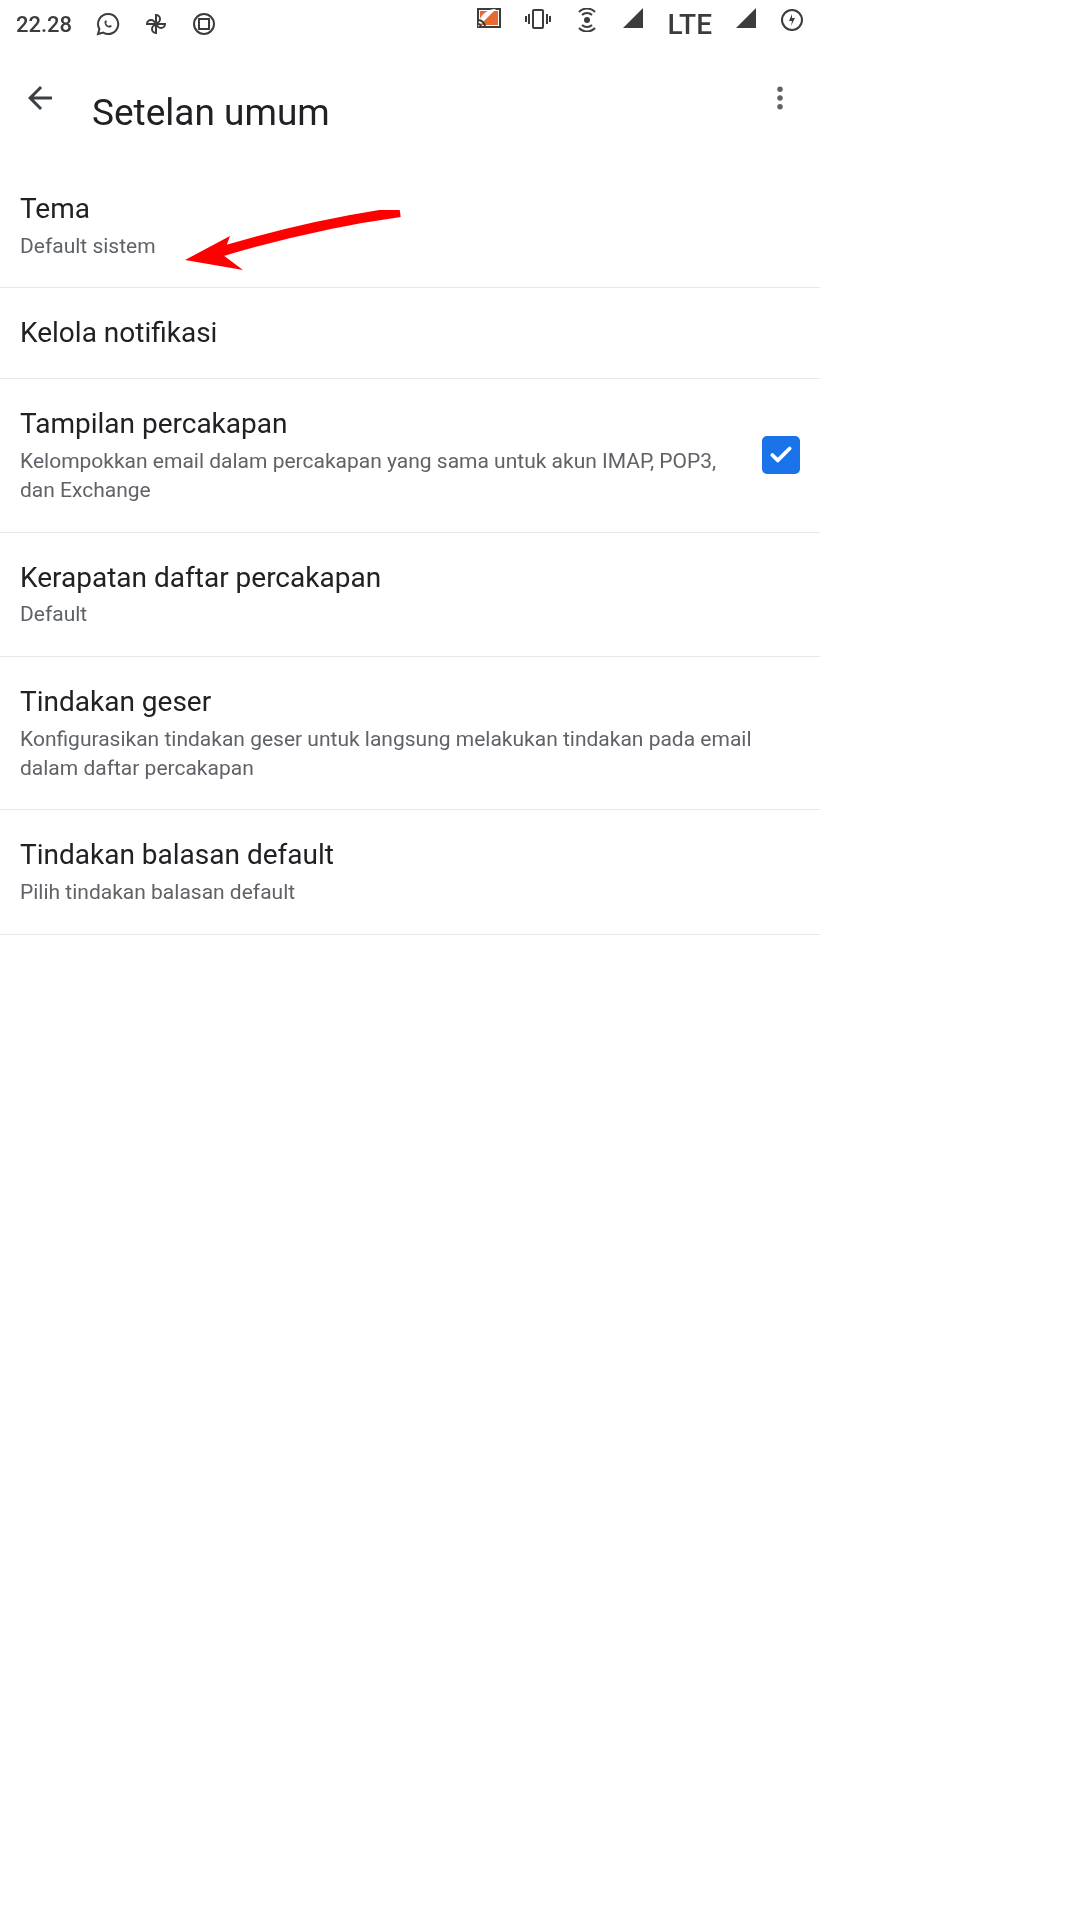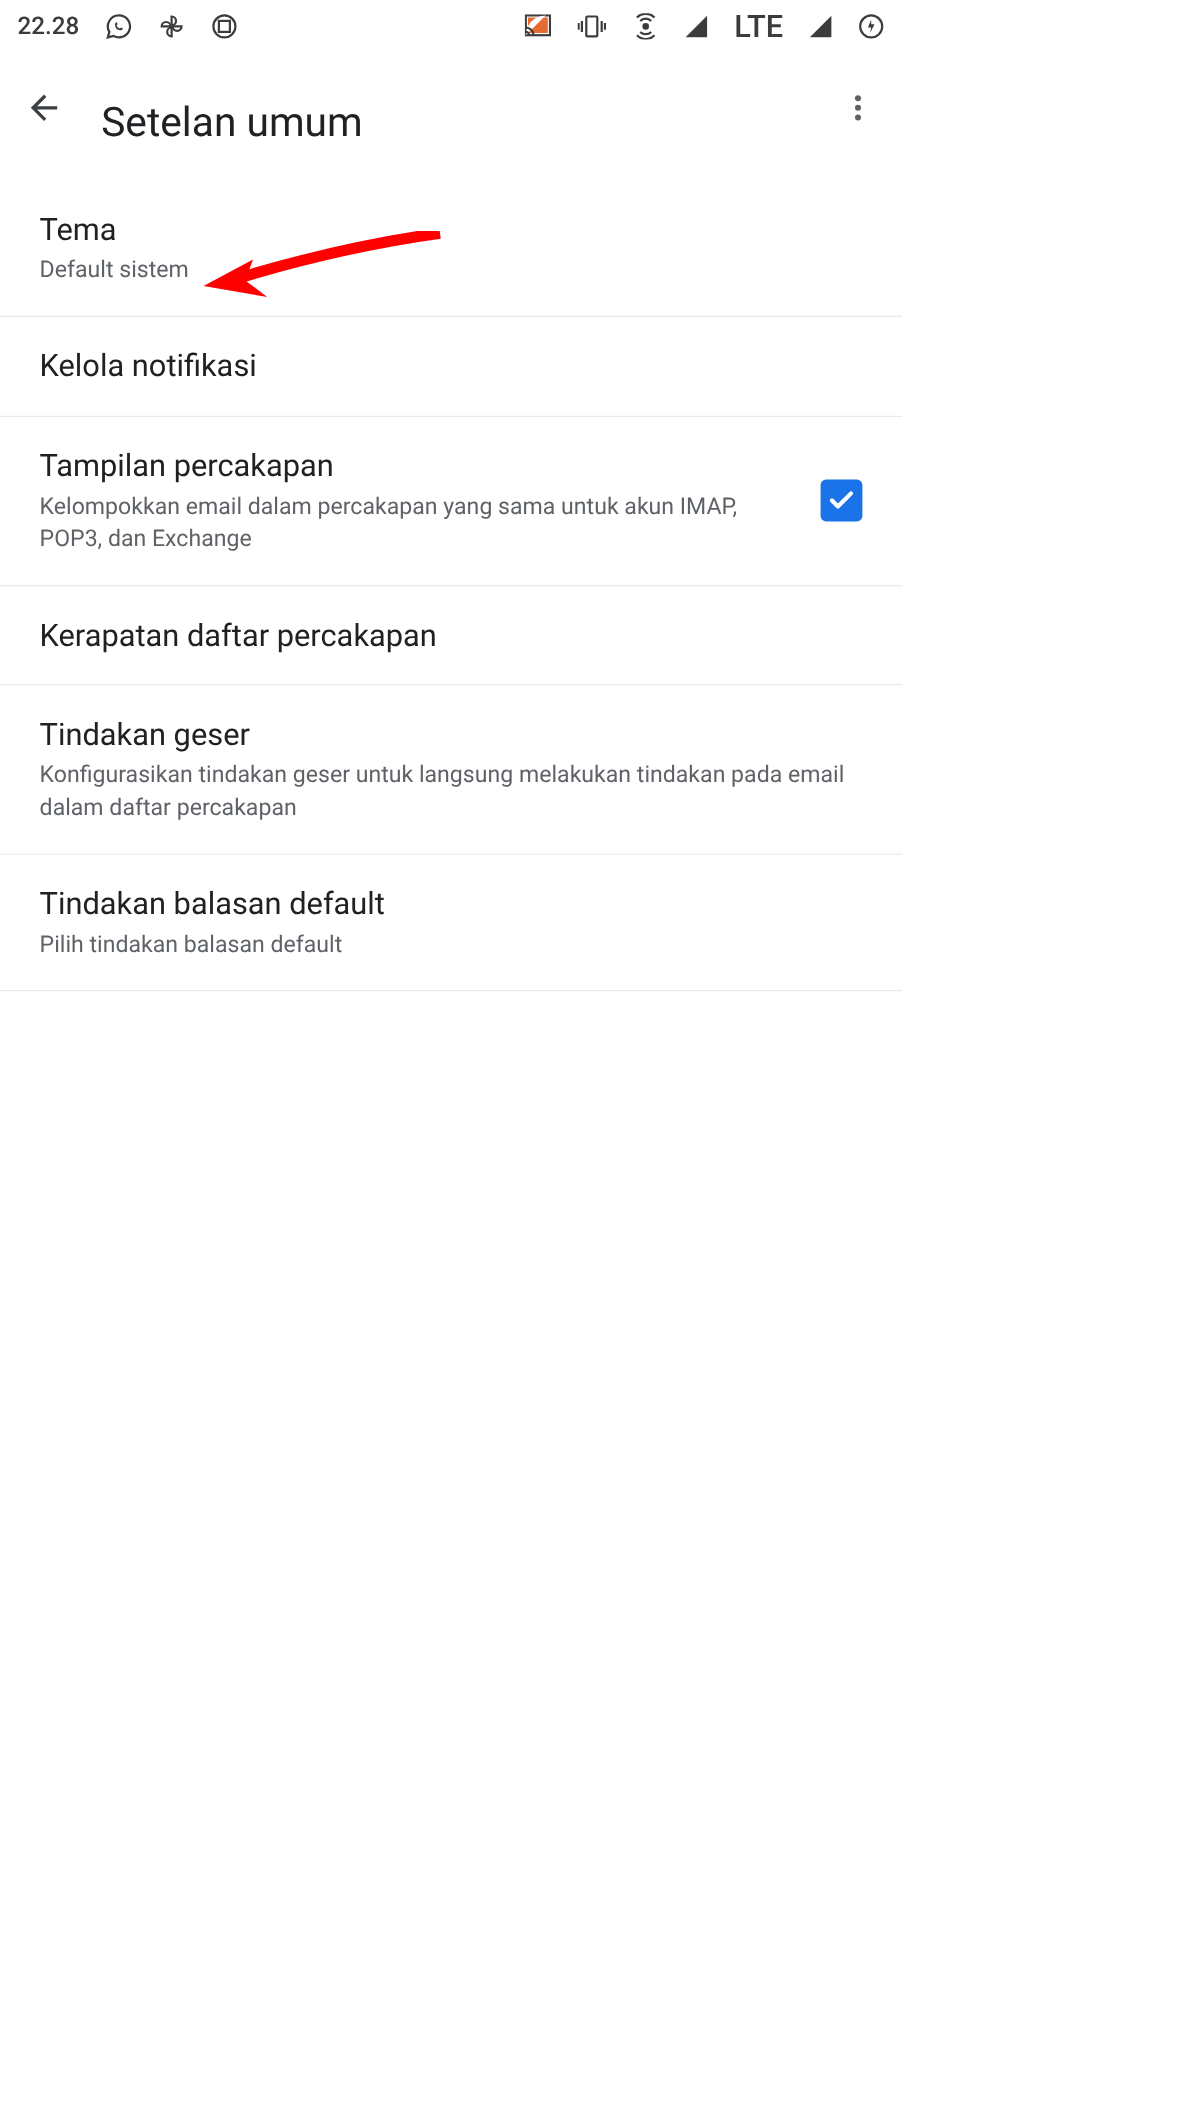--- a/index.html
+++ b/index.html
@@ -14,21 +14,20 @@
       display: flex;
       align-items: center;
       justify-content: space-between;
       padding: 0 16px;
       font-size: 22px;
       font-weight: 500;
       color: #3c3c3c;
     }
     .status-left, .status-right {
       display: flex;
-      align-items: center;
       gap: 24px;
     }
     .status-bar svg { display: block; }
     .app-bar {
       height: 100px;
       display: flex;
       align-items: center;
       padding: 0 16px;
       gap: 28px;
     }
@@ -50,21 +49,21 @@
     .overflow-btn {
       width: 48px;
       height: 48px;
       display: flex;
       align-items: center;
       justify-content: center;
       cursor: pointer;
     }
     .settings-list { }
     .setting-item {
-      padding: 26px 36px;
+      padding: 26px 20px;
       border-bottom: 1px solid #e8e8e8;
       display: flex;
       align-items: center;
       gap: 20px;
       cursor: pointer;
     }
     .setting-item.first-item { padding-top: 42px; }
     .setting-text { flex: 1; }
     .setting-title {
       font-size: 28px;
@@ -213,20 +212,21 @@
       <div class="checkbox">
         <svg width="26" height="26" viewBox="0 0 24 24" fill="none" stroke="#fff" stroke-width="3.5" stroke-linecap="round" stroke-linejoin="round">
           <polyline points="4 12 9 17 20 6"></polyline>
         </svg>
       </div>
     </div>
 
     <div class="setting-item">
       <div class="setting-text">
         <div class="setting-title">Kerapatan daftar percakapan</div>
+        <div class="setting-subtitle">Default</div>
       </div>
     </div>
 
     <div class="setting-item">
       <div class="setting-text">
         <div class="setting-title">Tindakan geser</div>
         <div class="setting-subtitle">Konfigurasikan tindakan geser untuk langsung melakukan tindakan pada email dalam daftar percakapan</div>
       </div>
     </div>
 

